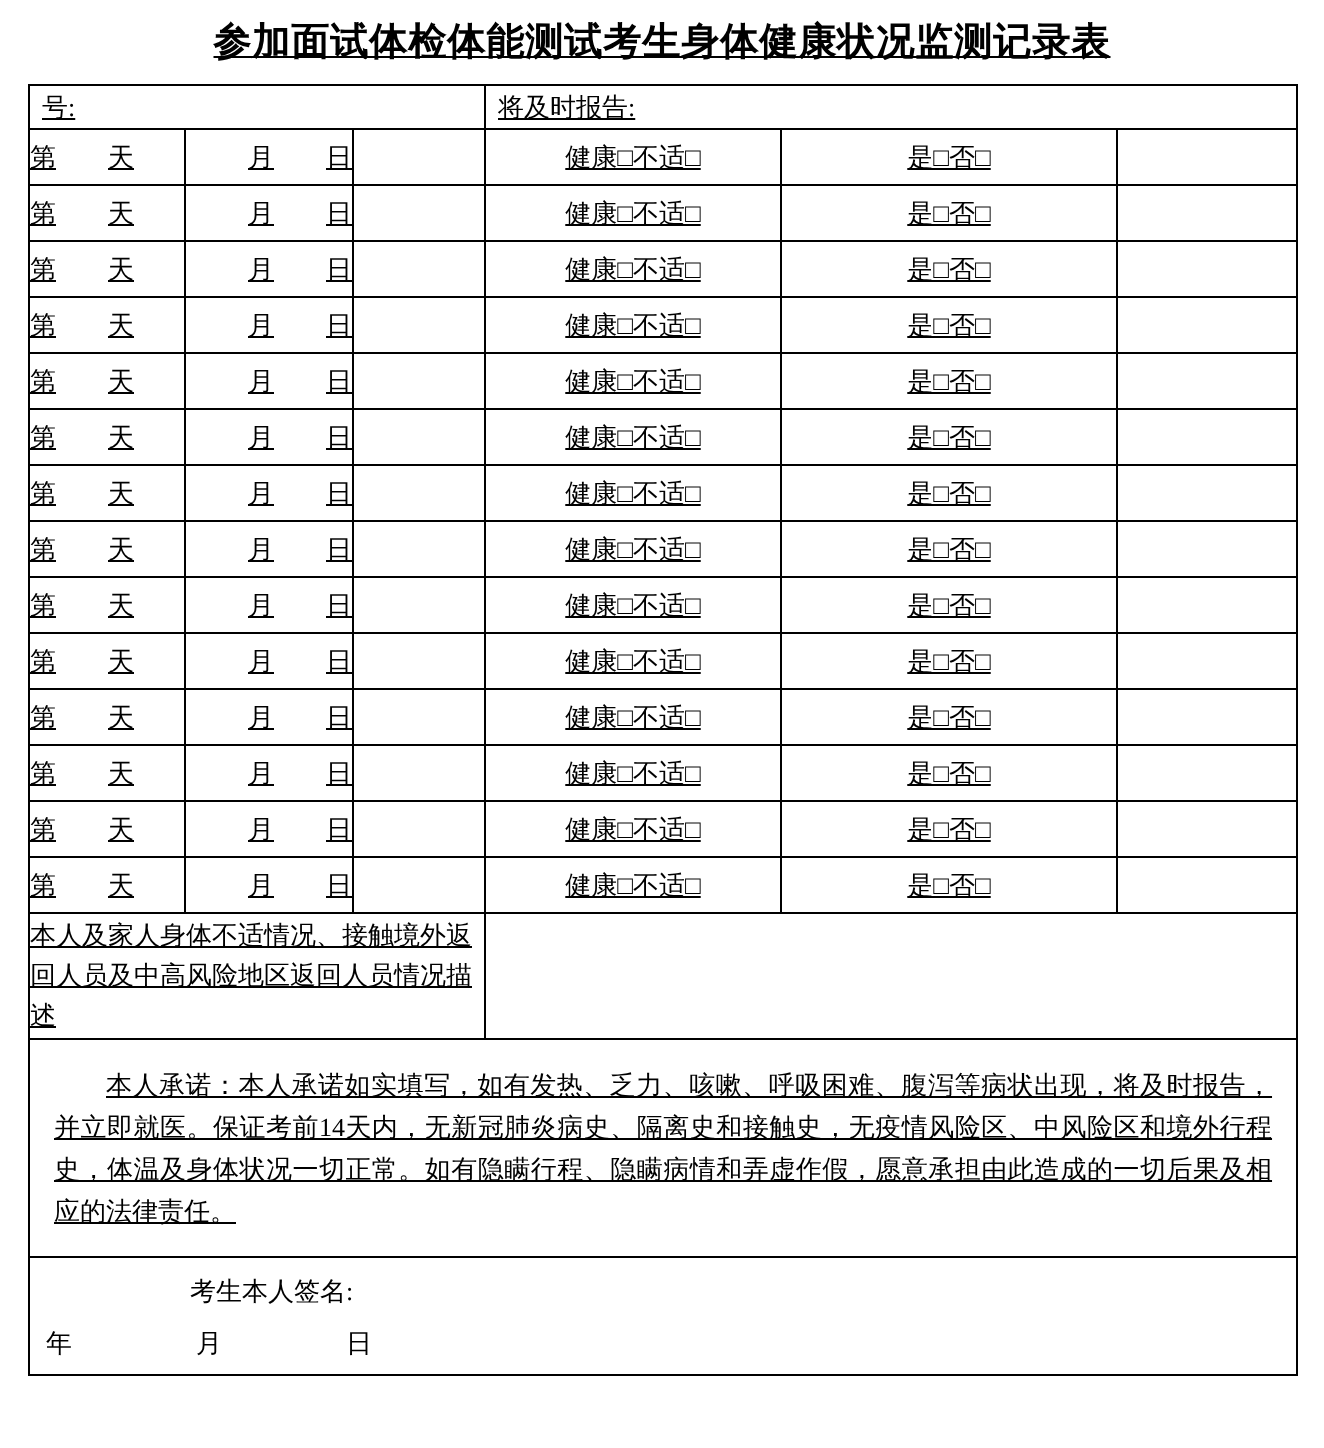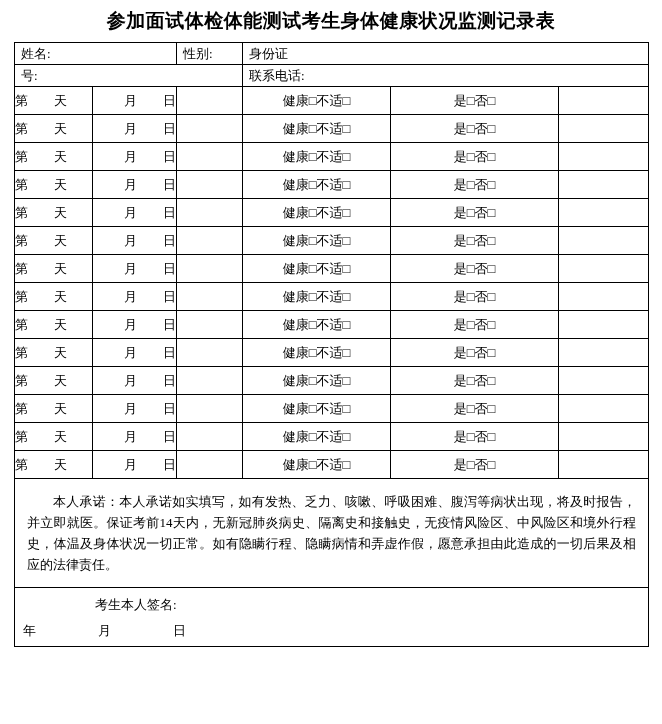--- a/index.html
+++ b/index.html
@@ -13,20 +13,21 @@
     font-family: "Liberation Serif", "DejaVu Serif", serif;
     color: #000000;
     overflow: hidden;
   }
   .page {
     width: 662px;
     height: 548px;
     position: relative;
     box-sizing: border-box;
     padding: 0 14px;
+    text-decoration: underline;
   }
   .doc-title {
     text-align: center;
     font-size: 19px;
     font-weight: bold;
     letter-spacing: 0.5px;
     padding: 8px 0 8px 0;
     font-family: "Liberation Serif", "DejaVu Serif", serif;
   }
   table.main {
@@ -128,308 +129,301 @@
     <colgroup>
       <col style="width:78px">
       <col style="width:84px">
       <col style="width:66px">
       <col style="width:148px">
       <col style="width:168px">
       <col style="width:90px">
     </colgroup>
 
     <tbody>
-        <tr class="id-row">
-      <td colspan="2">
-        <div class="cell-pad">姓名:</div>
-      </td>
-      <td colspan="1">
-        <div class="cell-pad">性别:</div>
-      </td>
-      <td colspan="3">
-        <div class="cell-pad">身份证</div>
-      </td>
-    </tr>
 
     <tr class="id-row">
       <td colspan="3">
         <div class="cell-pad">号:</div>
       </td>
       <td colspan="3">
-        <div class="cell-pad">联系电话:</div>
-      </td>
-    </tr>
-
-
-    <tr class="data-row">
-      <td class="days-cell"><span class="d1">第</span><span>天</span></td>
-      <td class="date-cell"><span class="m">月</span><span>日</span></td>
-      <td></td>
-      <td>
-        <div class="opt-pair">
-          <span class="opt">健康□</span>
-          <span class="opt">不适□</span>
-        </div>
-      </td>
-      <td>
-        <div class="opt-pair wide">
-          <span class="opt">是□</span>
-          <span class="opt">否□</span>
-        </div>
-      </td>
-      <td></td>
-    </tr>
-
-    <tr class="data-row">
-      <td class="days-cell"><span class="d1">第</span><span>天</span></td>
-      <td class="date-cell"><span class="m">月</span><span>日</span></td>
-      <td></td>
-      <td>
-        <div class="opt-pair">
-          <span class="opt">健康□</span>
-          <span class="opt">不适□</span>
-        </div>
-      </td>
-      <td>
-        <div class="opt-pair wide">
-          <span class="opt">是□</span>
-          <span class="opt">否□</span>
-        </div>
-      </td>
-      <td></td>
-    </tr>
-
-    <tr class="data-row">
-      <td class="days-cell"><span class="d1">第</span><span>天</span></td>
-      <td class="date-cell"><span class="m">月</span><span>日</span></td>
-      <td></td>
-      <td>
-        <div class="opt-pair">
-          <span class="opt">健康□</span>
-          <span class="opt">不适□</span>
-        </div>
-      </td>
-      <td>
-        <div class="opt-pair wide">
-          <span class="opt">是□</span>
-          <span class="opt">否□</span>
-        </div>
-      </td>
-      <td></td>
-    </tr>
-
-    <tr class="data-row">
-      <td class="days-cell"><span class="d1">第</span><span>天</span></td>
-      <td class="date-cell"><span class="m">月</span><span>日</span></td>
-      <td></td>
-      <td>
-        <div class="opt-pair">
-          <span class="opt">健康□</span>
-          <span class="opt">不适□</span>
-        </div>
-      </td>
-      <td>
-        <div class="opt-pair wide">
-          <span class="opt">是□</span>
-          <span class="opt">否□</span>
-        </div>
-      </td>
-      <td></td>
-    </tr>
-
-    <tr class="data-row">
-      <td class="days-cell"><span class="d1">第</span><span>天</span></td>
-      <td class="date-cell"><span class="m">月</span><span>日</span></td>
-      <td></td>
-      <td>
-        <div class="opt-pair">
-          <span class="opt">健康□</span>
-          <span class="opt">不适□</span>
-        </div>
-      </td>
-      <td>
-        <div class="opt-pair wide">
-          <span class="opt">是□</span>
-          <span class="opt">否□</span>
-        </div>
-      </td>
-      <td></td>
-    </tr>
-
-    <tr class="data-row">
-      <td class="days-cell"><span class="d1">第</span><span>天</span></td>
-      <td class="date-cell"><span class="m">月</span><span>日</span></td>
-      <td></td>
-      <td>
-        <div class="opt-pair">
-          <span class="opt">健康□</span>
-          <span class="opt">不适□</span>
-        </div>
-      </td>
-      <td>
-        <div class="opt-pair wide">
-          <span class="opt">是□</span>
-          <span class="opt">否□</span>
-        </div>
-      </td>
-      <td></td>
-    </tr>
-
-    <tr class="data-row">
-      <td class="days-cell"><span class="d1">第</span><span>天</span></td>
-      <td class="date-cell"><span class="m">月</span><span>日</span></td>
-      <td></td>
-      <td>
-        <div class="opt-pair">
-          <span class="opt">健康□</span>
-          <span class="opt">不适□</span>
-        </div>
-      </td>
-      <td>
-        <div class="opt-pair wide">
-          <span class="opt">是□</span>
-          <span class="opt">否□</span>
-        </div>
-      </td>
-      <td></td>
-    </tr>
-
-    <tr class="data-row">
-      <td class="days-cell"><span class="d1">第</span><span>天</span></td>
-      <td class="date-cell"><span class="m">月</span><span>日</span></td>
-      <td></td>
-      <td>
-        <div class="opt-pair">
-          <span class="opt">健康□</span>
-          <span class="opt">不适□</span>
-        </div>
-      </td>
-      <td>
-        <div class="opt-pair wide">
-          <span class="opt">是□</span>
-          <span class="opt">否□</span>
-        </div>
-      </td>
-      <td></td>
-    </tr>
-
-    <tr class="data-row">
-      <td class="days-cell"><span class="d1">第</span><span>天</span></td>
-      <td class="date-cell"><span class="m">月</span><span>日</span></td>
-      <td></td>
-      <td>
-        <div class="opt-pair">
-          <span class="opt">健康□</span>
-          <span class="opt">不适□</span>
-        </div>
-      </td>
-      <td>
-        <div class="opt-pair wide">
-          <span class="opt">是□</span>
-          <span class="opt">否□</span>
-        </div>
-      </td>
-      <td></td>
-    </tr>
-
-    <tr class="data-row">
-      <td class="days-cell"><span class="d1">第</span><span>天</span></td>
-      <td class="date-cell"><span class="m">月</span><span>日</span></td>
-      <td></td>
-      <td>
-        <div class="opt-pair">
-          <span class="opt">健康□</span>
-          <span class="opt">不适□</span>
-        </div>
-      </td>
-      <td>
-        <div class="opt-pair wide">
-          <span class="opt">是□</span>
-          <span class="opt">否□</span>
-        </div>
-      </td>
-      <td></td>
-    </tr>
-
-    <tr class="data-row">
-      <td class="days-cell"><span class="d1">第</span><span>天</span></td>
-      <td class="date-cell"><span class="m">月</span><span>日</span></td>
-      <td></td>
-      <td>
-        <div class="opt-pair">
-          <span class="opt">健康□</span>
-          <span class="opt">不适□</span>
-        </div>
-      </td>
-      <td>
-        <div class="opt-pair wide">
-          <span class="opt">是□</span>
-          <span class="opt">否□</span>
-        </div>
-      </td>
-      <td></td>
-    </tr>
-
-    <tr class="data-row">
-      <td class="days-cell"><span class="d1">第</span><span>天</span></td>
-      <td class="date-cell"><span class="m">月</span><span>日</span></td>
-      <td></td>
-      <td>
-        <div class="opt-pair">
-          <span class="opt">健康□</span>
-          <span class="opt">不适□</span>
-        </div>
-      </td>
-      <td>
-        <div class="opt-pair wide">
-          <span class="opt">是□</span>
-          <span class="opt">否□</span>
-        </div>
-      </td>
-      <td></td>
-    </tr>
-
-    <tr class="data-row">
-      <td class="days-cell"><span class="d1">第</span><span>天</span></td>
-      <td class="date-cell"><span class="m">月</span><span>日</span></td>
-      <td></td>
-      <td>
-        <div class="opt-pair">
-          <span class="opt">健康□</span>
-          <span class="opt">不适□</span>
-        </div>
-      </td>
-      <td>
-        <div class="opt-pair wide">
-          <span class="opt">是□</span>
-          <span class="opt">否□</span>
-        </div>
-      </td>
-      <td></td>
-    </tr>
-
-    <tr class="data-row">
-      <td class="days-cell"><span class="d1">第</span><span>天</span></td>
-      <td class="date-cell"><span class="m">月</span><span>日</span></td>
-      <td></td>
-      <td>
-        <div class="opt-pair">
-          <span class="opt">健康□</span>
-          <span class="opt">不适□</span>
-        </div>
-      </td>
-      <td>
-        <div class="opt-pair wide">
-          <span class="opt">是□</span>
-          <span class="opt">否□</span>
-        </div>
-      </td>
-      <td></td>
-    </tr>
-
+        <div class="cell-pad">将及时报告:</div>
+      </td>
+    </tr>
+
+
+    <tr class="data-row">
+      <td class="days-cell"><span class="d1">第</span><span>天</span></td>
+      <td class="date-cell"><span class="m">月</span><span>日</span></td>
+      <td></td>
+      <td>
+        <div class="opt-pair">
+          <span class="opt">健康□</span>
+          <span class="opt">不适□</span>
+        </div>
+      </td>
+      <td>
+        <div class="opt-pair wide">
+          <span class="opt">是□</span>
+          <span class="opt">否□</span>
+        </div>
+      </td>
+      <td></td>
+    </tr>
+
+    <tr class="data-row">
+      <td class="days-cell"><span class="d1">第</span><span>天</span></td>
+      <td class="date-cell"><span class="m">月</span><span>日</span></td>
+      <td></td>
+      <td>
+        <div class="opt-pair">
+          <span class="opt">健康□</span>
+          <span class="opt">不适□</span>
+        </div>
+      </td>
+      <td>
+        <div class="opt-pair wide">
+          <span class="opt">是□</span>
+          <span class="opt">否□</span>
+        </div>
+      </td>
+      <td></td>
+    </tr>
+
+    <tr class="data-row">
+      <td class="days-cell"><span class="d1">第</span><span>天</span></td>
+      <td class="date-cell"><span class="m">月</span><span>日</span></td>
+      <td></td>
+      <td>
+        <div class="opt-pair">
+          <span class="opt">健康□</span>
+          <span class="opt">不适□</span>
+        </div>
+      </td>
+      <td>
+        <div class="opt-pair wide">
+          <span class="opt">是□</span>
+          <span class="opt">否□</span>
+        </div>
+      </td>
+      <td></td>
+    </tr>
+
+    <tr class="data-row">
+      <td class="days-cell"><span class="d1">第</span><span>天</span></td>
+      <td class="date-cell"><span class="m">月</span><span>日</span></td>
+      <td></td>
+      <td>
+        <div class="opt-pair">
+          <span class="opt">健康□</span>
+          <span class="opt">不适□</span>
+        </div>
+      </td>
+      <td>
+        <div class="opt-pair wide">
+          <span class="opt">是□</span>
+          <span class="opt">否□</span>
+        </div>
+      </td>
+      <td></td>
+    </tr>
+
+    <tr class="data-row">
+      <td class="days-cell"><span class="d1">第</span><span>天</span></td>
+      <td class="date-cell"><span class="m">月</span><span>日</span></td>
+      <td></td>
+      <td>
+        <div class="opt-pair">
+          <span class="opt">健康□</span>
+          <span class="opt">不适□</span>
+        </div>
+      </td>
+      <td>
+        <div class="opt-pair wide">
+          <span class="opt">是□</span>
+          <span class="opt">否□</span>
+        </div>
+      </td>
+      <td></td>
+    </tr>
+
+    <tr class="data-row">
+      <td class="days-cell"><span class="d1">第</span><span>天</span></td>
+      <td class="date-cell"><span class="m">月</span><span>日</span></td>
+      <td></td>
+      <td>
+        <div class="opt-pair">
+          <span class="opt">健康□</span>
+          <span class="opt">不适□</span>
+        </div>
+      </td>
+      <td>
+        <div class="opt-pair wide">
+          <span class="opt">是□</span>
+          <span class="opt">否□</span>
+        </div>
+      </td>
+      <td></td>
+    </tr>
+
+    <tr class="data-row">
+      <td class="days-cell"><span class="d1">第</span><span>天</span></td>
+      <td class="date-cell"><span class="m">月</span><span>日</span></td>
+      <td></td>
+      <td>
+        <div class="opt-pair">
+          <span class="opt">健康□</span>
+          <span class="opt">不适□</span>
+        </div>
+      </td>
+      <td>
+        <div class="opt-pair wide">
+          <span class="opt">是□</span>
+          <span class="opt">否□</span>
+        </div>
+      </td>
+      <td></td>
+    </tr>
+
+    <tr class="data-row">
+      <td class="days-cell"><span class="d1">第</span><span>天</span></td>
+      <td class="date-cell"><span class="m">月</span><span>日</span></td>
+      <td></td>
+      <td>
+        <div class="opt-pair">
+          <span class="opt">健康□</span>
+          <span class="opt">不适□</span>
+        </div>
+      </td>
+      <td>
+        <div class="opt-pair wide">
+          <span class="opt">是□</span>
+          <span class="opt">否□</span>
+        </div>
+      </td>
+      <td></td>
+    </tr>
+
+    <tr class="data-row">
+      <td class="days-cell"><span class="d1">第</span><span>天</span></td>
+      <td class="date-cell"><span class="m">月</span><span>日</span></td>
+      <td></td>
+      <td>
+        <div class="opt-pair">
+          <span class="opt">健康□</span>
+          <span class="opt">不适□</span>
+        </div>
+      </td>
+      <td>
+        <div class="opt-pair wide">
+          <span class="opt">是□</span>
+          <span class="opt">否□</span>
+        </div>
+      </td>
+      <td></td>
+    </tr>
+
+    <tr class="data-row">
+      <td class="days-cell"><span class="d1">第</span><span>天</span></td>
+      <td class="date-cell"><span class="m">月</span><span>日</span></td>
+      <td></td>
+      <td>
+        <div class="opt-pair">
+          <span class="opt">健康□</span>
+          <span class="opt">不适□</span>
+        </div>
+      </td>
+      <td>
+        <div class="opt-pair wide">
+          <span class="opt">是□</span>
+          <span class="opt">否□</span>
+        </div>
+      </td>
+      <td></td>
+    </tr>
+
+    <tr class="data-row">
+      <td class="days-cell"><span class="d1">第</span><span>天</span></td>
+      <td class="date-cell"><span class="m">月</span><span>日</span></td>
+      <td></td>
+      <td>
+        <div class="opt-pair">
+          <span class="opt">健康□</span>
+          <span class="opt">不适□</span>
+        </div>
+      </td>
+      <td>
+        <div class="opt-pair wide">
+          <span class="opt">是□</span>
+          <span class="opt">否□</span>
+        </div>
+      </td>
+      <td></td>
+    </tr>
+
+    <tr class="data-row">
+      <td class="days-cell"><span class="d1">第</span><span>天</span></td>
+      <td class="date-cell"><span class="m">月</span><span>日</span></td>
+      <td></td>
+      <td>
+        <div class="opt-pair">
+          <span class="opt">健康□</span>
+          <span class="opt">不适□</span>
+        </div>
+      </td>
+      <td>
+        <div class="opt-pair wide">
+          <span class="opt">是□</span>
+          <span class="opt">否□</span>
+        </div>
+      </td>
+      <td></td>
+    </tr>
+
+    <tr class="data-row">
+      <td class="days-cell"><span class="d1">第</span><span>天</span></td>
+      <td class="date-cell"><span class="m">月</span><span>日</span></td>
+      <td></td>
+      <td>
+        <div class="opt-pair">
+          <span class="opt">健康□</span>
+          <span class="opt">不适□</span>
+        </div>
+      </td>
+      <td>
+        <div class="opt-pair wide">
+          <span class="opt">是□</span>
+          <span class="opt">否□</span>
+        </div>
+      </td>
+      <td></td>
+    </tr>
+
+    <tr class="data-row">
+      <td class="days-cell"><span class="d1">第</span><span>天</span></td>
+      <td class="date-cell"><span class="m">月</span><span>日</span></td>
+      <td></td>
+      <td>
+        <div class="opt-pair">
+          <span class="opt">健康□</span>
+          <span class="opt">不适□</span>
+        </div>
+      </td>
+      <td>
+        <div class="opt-pair wide">
+          <span class="opt">是□</span>
+          <span class="opt">否□</span>
+        </div>
+      </td>
+      <td></td>
+    </tr>
+
+    <tr>
+      <td colspan="3" class="notes-label" style="height:62px;">本人及家人身体不适情况、接触境外返回人员及中高风险地区返回人员情况描述</td>
+      <td colspan="3"></td>
+    </tr>
 
     <tr>
       <td colspan="6" class="pledge">
         <p>本人承诺：本人承诺如实填写，如有发热、乏力、咳嗽、呼吸困难、腹泻等病状出现，将及时报告，并立即就医。保证考前14天内，无新冠肺炎病史、隔离史和接触史，无疫情风险区、中风险区和境外行程史，体温及身体状况一切正常。如有隐瞒行程、隐瞒病情和弄虚作假，愿意承担由此造成的一切后果及相应的法律责任。</p>
       </td>
     </tr>
 
     <tr>
       <td colspan="6" class="sign-block">
         <div class="sign-name">考生本人签名:</div>

